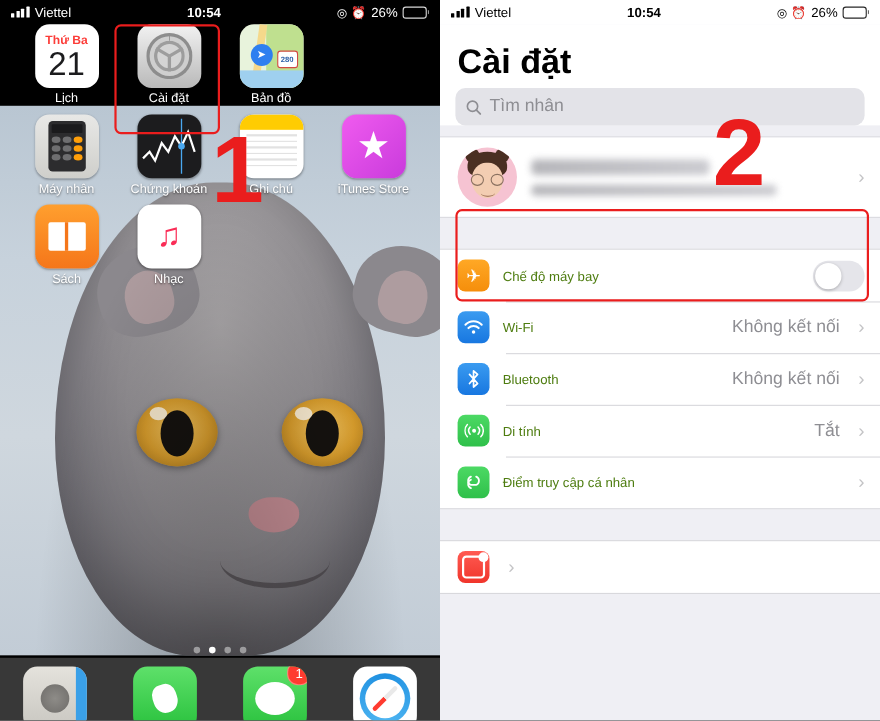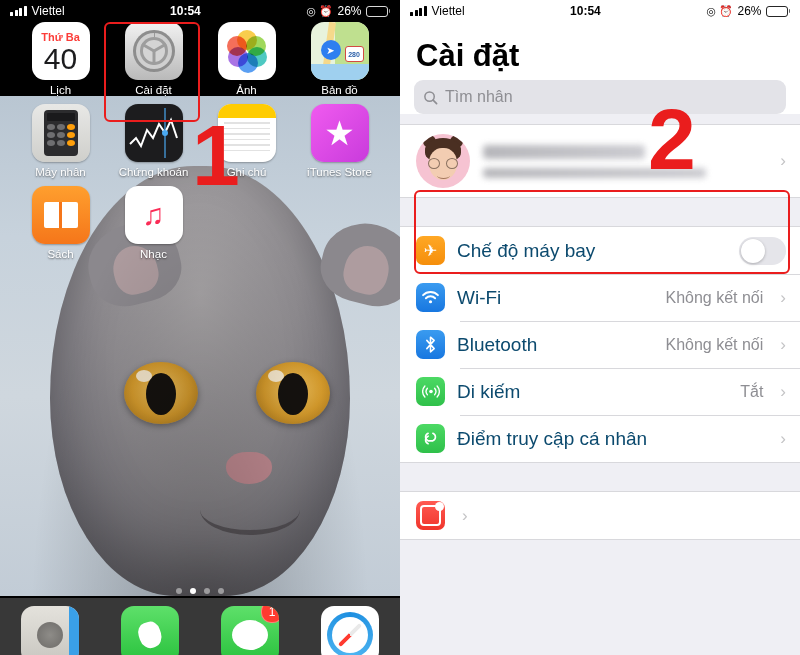--- a/index.html
+++ b/index.html
@@ -121,21 +121,21 @@
      box-sizing:border-box;color:#000;font-size:12px;background:#fff;}
   .st-title{font-size:31px;font-weight:700;color:#000;padding:16px 16px 6px;}
   .st-search{margin:0 14px 10px;height:34px;background:#e3e3e8;border-radius:9px;display:flex;align-items:center;
      gap:7px;padding:0 9px;box-sizing:border-box;color:#8e8e93;font-size:16px;}
   .st-group{background:#fff;border-top:.5px solid #d8d8dc;border-bottom:.5px solid #d8d8dc;}
   .st-gap{height:28px;}
   .st-row{display:flex;align-items:center;gap:12px;padding:0 14px 0 16px;height:47px;box-sizing:border-box;position:relative;}
   .st-row + .st-row:before{content:"";position:absolute;left:60px;right:0;top:0;height:.5px;background:#d8d8dc;}
   .st-ic{width:29px;height:29px;border-radius:7px;flex:none;display:flex;align-items:center;justify-content:center;
      color:#fff;font-size:16px;}
-  .st-label{flex:1;font-size:19px;color:#0c4a6e;}
+  .st-label{flex:1;font-size:12px;color:#4d7c0f;}
   .st-value{font-size:16px;color:#8e8e93;}
   .chev{color:#c4c4c6;font-size:17px;margin-left:5px;}
   .toggle{width:47px;height:28px;border-radius:14px;background:#e5e5ea;position:relative;flex:none;}
   .toggle .knob{position:absolute;left:2px;top:2px;width:24px;height:24px;border-radius:50%;background:#fff;
      box-shadow:0 1px 3px rgba(0,0,0,.25);}
 
   .acct-row{display:flex;align-items:center;gap:13px;padding:12px 14px 12px 16px;background:#fff;height:72px;box-sizing:border-box;}
   .avatar{width:54px;height:54px;border-radius:50%;background:#f6c3d2;flex:none;position:relative;overflow:hidden;}
   .av-hair{position:absolute;left:9px;top:4px;width:36px;height:24px;background:#4a2f22;border-radius:50% 50% 40% 40%;}
   .av-bun{position:absolute;width:13px;height:13px;border-radius:50%;background:#4a2f22;top:1px;}
@@ -208,48 +208,36 @@
         </span>
       </div>
     </div>
 
     <div class="icon-grid">
 
       <div class="icon-row">
         <div class="app">
           <div class="app-icon ic-cal">
             <div class="dow">Thứ Ba</div>
-            <div class="dnum">40</div>
+            <div class="dnum">21</div>
           </div>
           <div class="app-label">Lịch</div>
         </div>
 
         <div class="app">
           <div class="app-icon ic-settings">
             <div class="gear">
               <div class="gear-spoke" style="transform:translate(-50%,0) rotate(0deg)"></div>
               <div class="gear-spoke" style="transform:translate(-50%,0) rotate(120deg)"></div>
               <div class="gear-spoke" style="transform:translate(-50%,0) rotate(240deg)"></div>
             </div>
           </div>
           <div class="app-label">Cài đặt</div>
         </div>
 
-        <div class="app">
-          <div class="app-icon ic-photos">
-            <span class="pet" style="left:19px;top:8px;background:#f7c52d"></span>
-            <span class="pet" style="left:28px;top:14px;background:#8fd13f"></span>
-            <span class="pet" style="left:29px;top:25px;background:#2fc0b8"></span>
-            <span class="pet" style="left:20px;top:31px;background:#3d8ef0"></span>
-            <span class="pet" style="left:10px;top:25px;background:#9a5be0"></span>
-            <span class="pet" style="left:9px;top:14px;background:#f2553d"></span>
-            <span class="pet" style="left:19px;top:19px;background:#ffffff;opacity:.6"></span>
-          </div>
-          <div class="app-label">Ảnh</div>
-        </div>
 
         <div class="app">
           <div class="app-icon ic-maps">
             <span class="maps-green"></span>
             <span class="maps-road"></span>
             <span class="maps-water"></span>
             <span class="maps-pin">➤</span>
             <span class="maps-shield">280</span>
           </div>
           <div class="app-label">Bản đồ</div>
@@ -444,21 +432,21 @@
       </div>
 
       <div class="st-row">
         <span class="st-ic bg-cell">
           <svg width="18" height="15" viewBox="0 0 20 16">
             <circle cx="10" cy="8" r="2" fill="#fff"></circle>
             <path d="M6 4.4 A5.5 5.5 0 0 0 6 11.6 M14 4.4 A5.5 5.5 0 0 1 14 11.6" stroke="#fff" stroke-width="1.5" fill="none" stroke-linecap="round"></path>
             <path d="M3.2 1.8 A9 9 0 0 0 3.2 14.2 M16.8 1.8 A9 9 0 0 1 16.8 14.2" stroke="#fff" stroke-width="1.5" fill="none" stroke-linecap="round"></path>
           </svg>
         </span>
-        <span class="st-label">Di kiếm</span>
+        <span class="st-label">Di tính</span>
         <span class="st-value">Tắt</span>
         <span class="chev">›</span>
       </div>
 
       <div class="st-row">
         <span class="st-ic bg-hotspot">
           <svg width="17" height="17" viewBox="0 0 18 18">
             <path d="M11.5 3.5 a4.3 4.3 0 0 1 0 8 h-5 a4.3 4.3 0 0 1 0-8" stroke="#fff" stroke-width="1.7" fill="none" stroke-linecap="round"></path>
             <path d="M6.5 14.5 a4.3 4.3 0 0 1 0-8" stroke="#fff" stroke-width="1.7" fill="none" stroke-linecap="round"></path>
           </svg>

